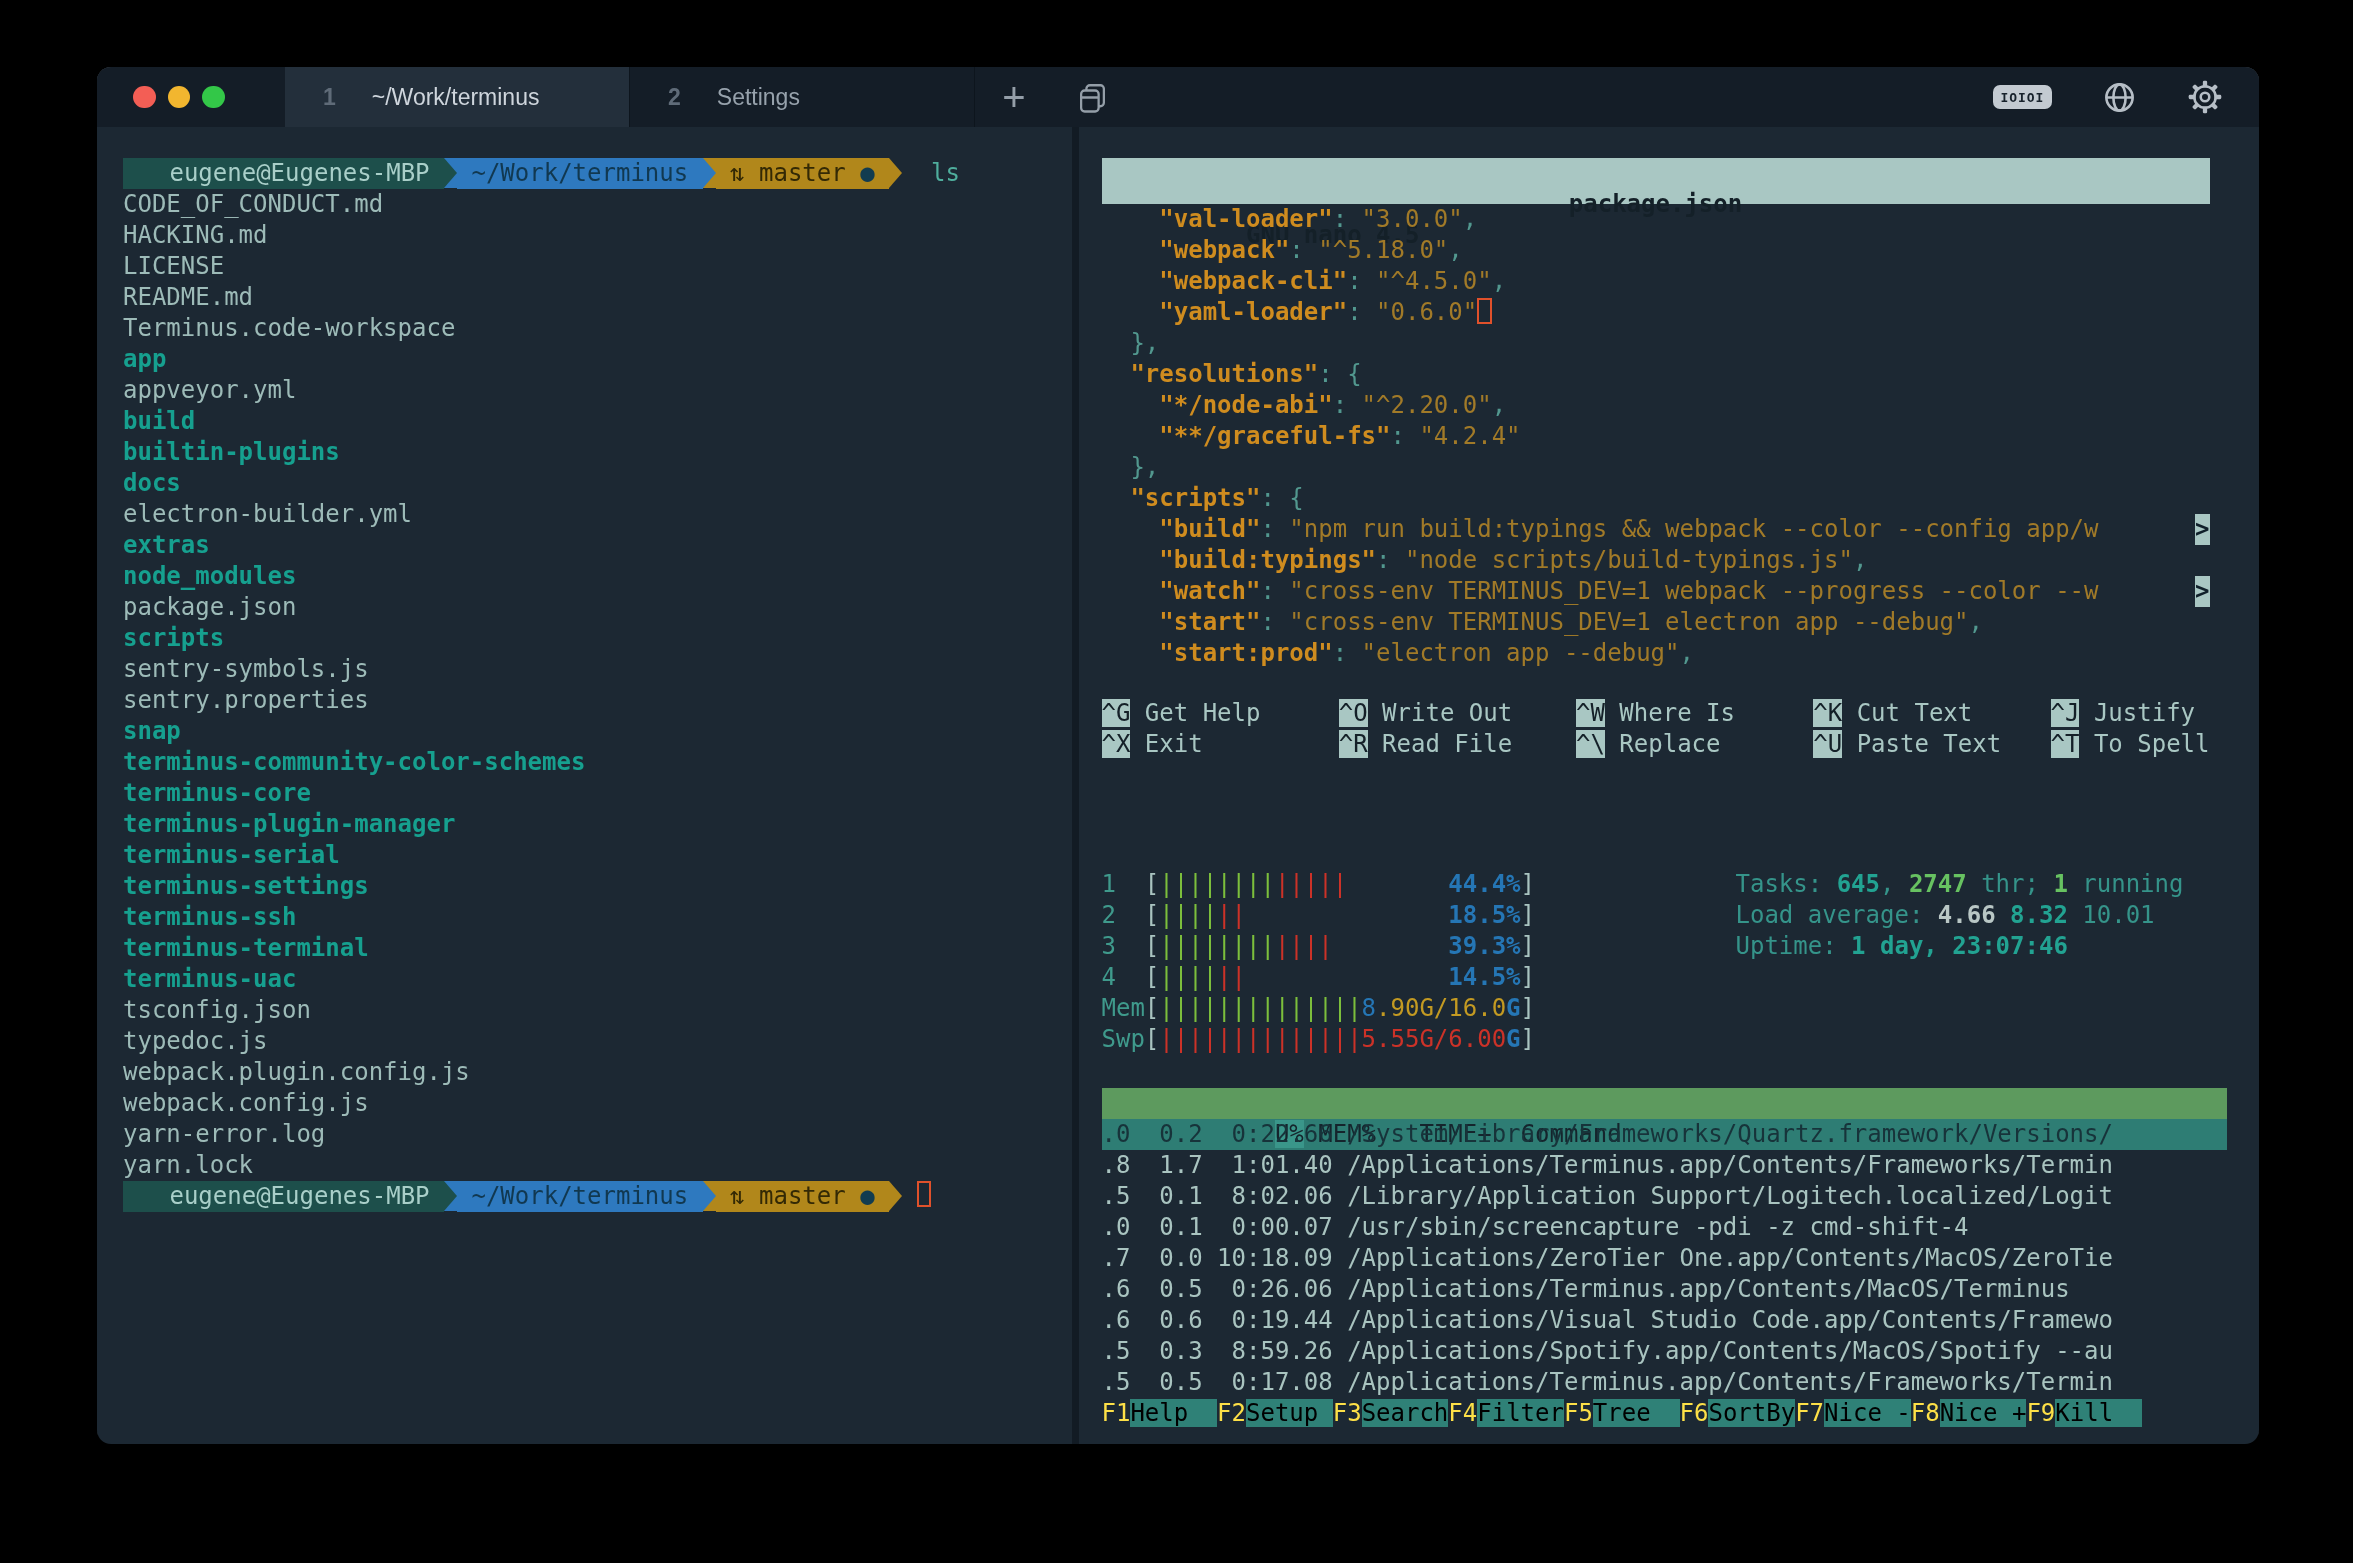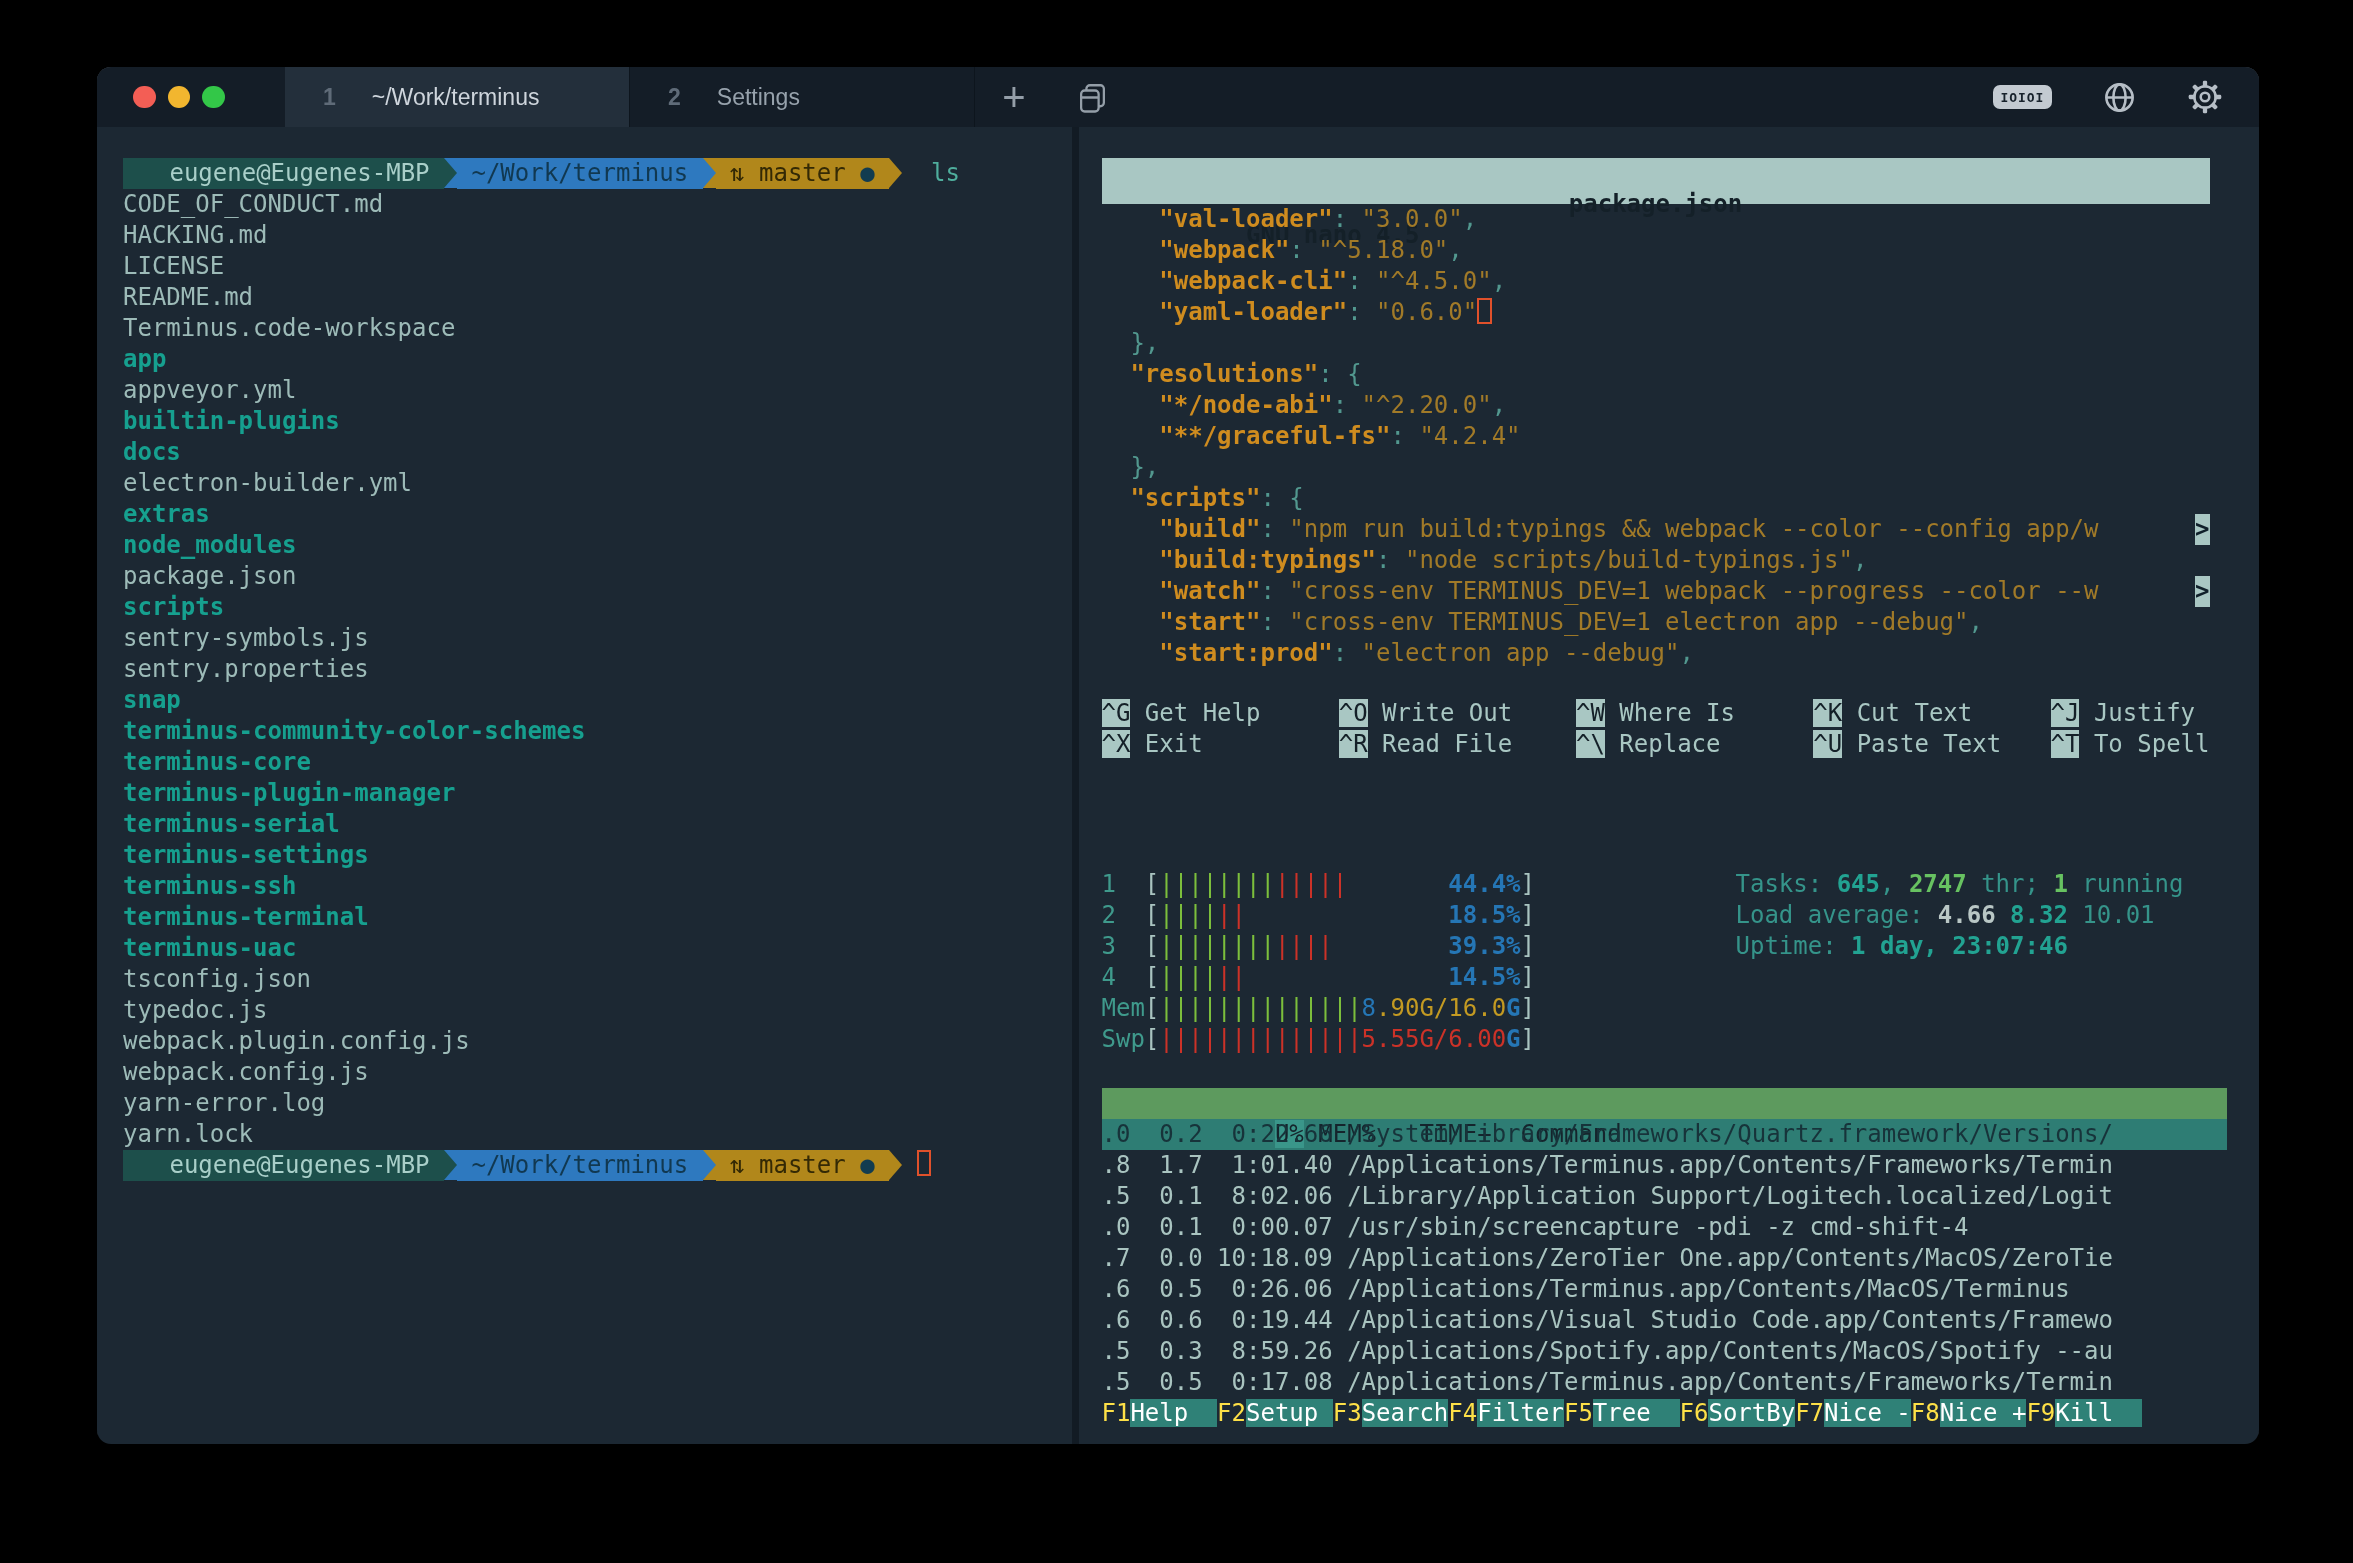--- a/index.html
+++ b/index.html
@@ -69,21 +69,21 @@
   .htop-info{position:absolute;left:634px;top:0;}
   .in-t{color:#35948a;} .in-tb{color:#22a392;font-weight:700;}
   .in-gb{color:#67c261;font-weight:700;} .in-wb{color:#b9c7c5;font-weight:700;}
   .ptable{margin-top:33px;width:1125px;}
   .h-row{background:#5d9a5e;color:#15242c;white-space:pre;height:31px;font-weight:400;}
   .h-sort{background:#3a968a;}
   .p-row{white-space:pre;height:31px;color:#a9c4c0;overflow:hidden;}
   .p-row.selected{background:#2e7d74;color:#17333a;}
   .fnbar{white-space:pre;height:31px;}
   .fk-key{color:#fde047;}
-  .fk-label{background:#2f8177;color:#ffffff;}
+  .fk-label{background:#2f8177;color:#000000;}
   svg{display:block;}
 </style>
 </head>
 <body>
 
 <div class="window">
   <div class="tabbar">
     <div class="traffic">
       <span class="tl tl-red"></span>
       <span class="tl tl-yellow"></span>
@@ -152,20 +152,21 @@
           </div>
         </div>
       <div>
           <div class="tline"><span class="file">CODE_OF_CONDUCT.md</span></div>
           <div class="tline"><span class="file">HACKING.md</span></div>
           <div class="tline"><span class="file">LICENSE</span></div>
           <div class="tline"><span class="file">README.md</span></div>
           <div class="tline"><span class="file">Terminus.code-workspace</span></div>
           <div class="tline"><span class="dir">app</span></div>
           <div class="tline"><span class="file">appveyor.yml</span></div>
+          <div class="tline"><span class="dir">build</span></div>
           <div class="tline"><span class="dir">builtin-plugins</span></div>
           <div class="tline"><span class="dir">docs</span></div>
           <div class="tline"><span class="file">electron-builder.yml</span></div>
           <div class="tline"><span class="dir">extras</span></div>
           <div class="tline"><span class="dir">node_modules</span></div>
           <div class="tline"><span class="file">package.json</span></div>
           <div class="tline"><span class="dir">scripts</span></div>
           <div class="tline"><span class="file">sentry-symbols.js</span></div>
           <div class="tline"><span class="file">sentry.properties</span></div>
           <div class="tline"><span class="dir">snap</span></div>

